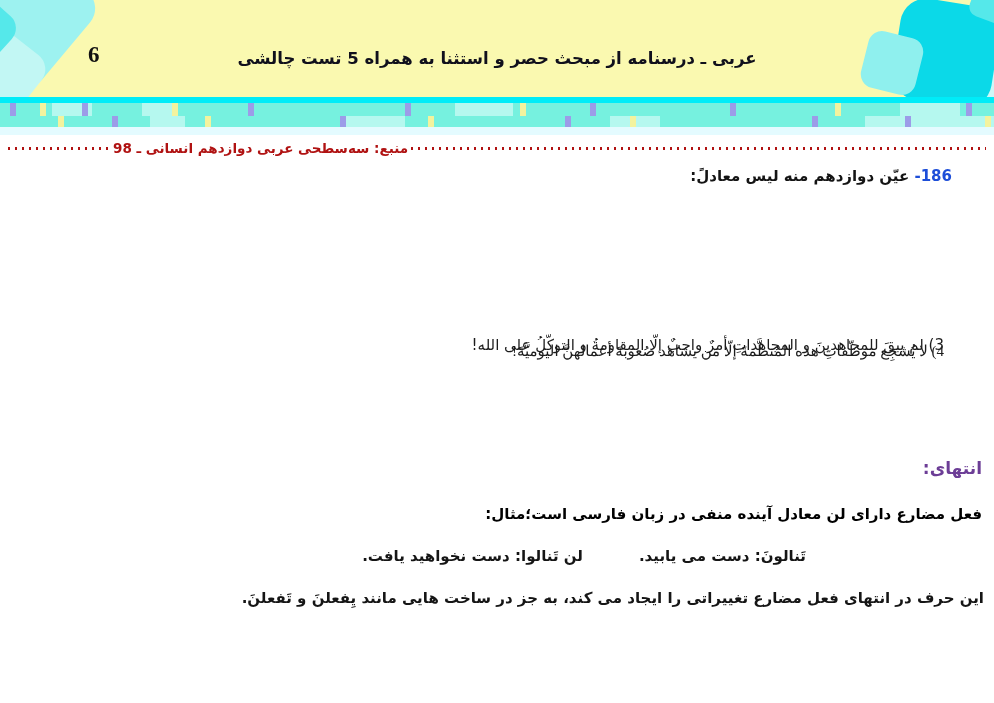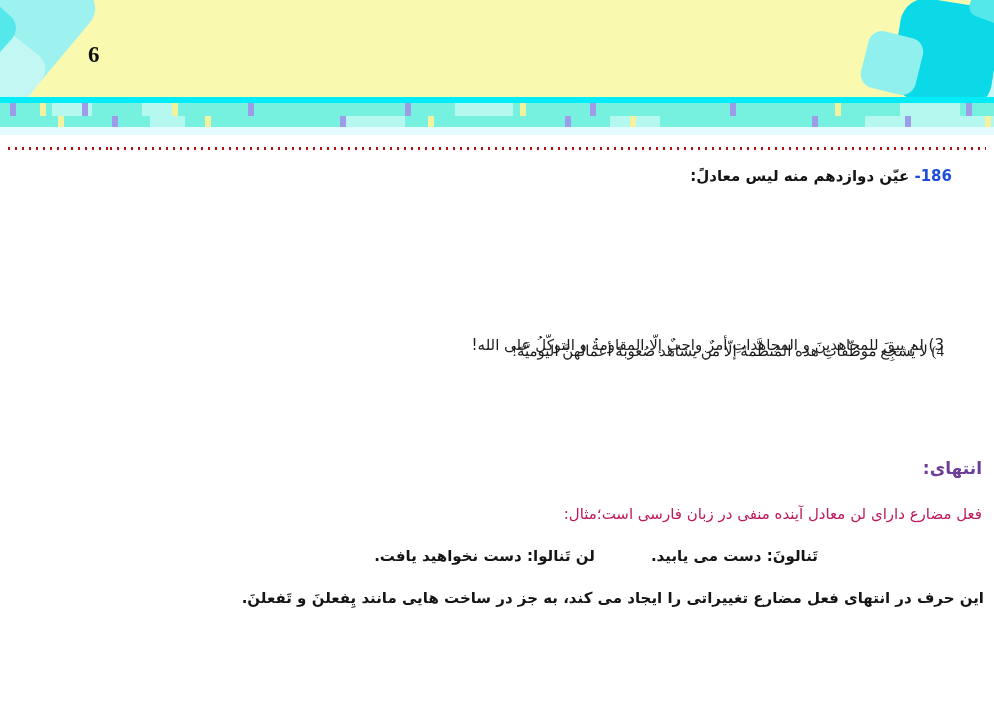--- a/index.html
+++ b/index.html
@@ -42,39 +42,40 @@
   .source-text{flex:none;direction:rtl;color:#b01212;font-weight:bold;font-size:13.5px;padding:0 3px;white-space:nowrap;}
   .question{position:absolute;top:167px;right:42px;font-size:15px;font-weight:bold;color:#141414;white-space:nowrap;}
   .q-num{color:#1d4ed8;}
   .q-underline{text-underline-offset:3px;}
   .option{position:absolute;right:50px;font-size:15px;font-weight:normal;color:#1c1c1c;white-space:nowrap;}
   .opt1{top:206px;}
   .opt2{top:251px;}
   .opt3{top:296px;margin-top:40px;}
   .opt4{top:342px;font-family:Liberation Serif, serif;}
   .reminder-title{position:absolute;top:458px;right:12px;font-size:17px;font-weight:bold;color:#6c3d96;}
-  .reminder-line1{position:absolute;top:505px;right:12px;font-size:15px;font-weight:normal;color:#be185d;white-space:nowrap;}
-  .example-line{position:absolute;top:547px;right:176px;font-size:15px;font-weight:bold;color:#151515;white-space:nowrap;}
+  .reminder-line1{position:absolute;top:505px;right:12px;font-size:15px;font-weight:bold;color:#000000;white-space:nowrap;}
+  .example-line{position:absolute;top:547px;right:188px;font-size:15px;font-weight:bold;color:#151515;white-space:nowrap;}
   .example-gap{display:inline-block;width:56px;}
   .reminder-line2{position:absolute;top:589px;right:10px;font-size:15px;font-weight:bold;color:#151515;white-space:nowrap;}
 </style>
 </head>
 <body>
 
 <div class="page">
 
   <div class="header">
     <div class="shape sh-l1"></div>
     <div class="shape sh-l2"></div>
     <div class="shape sh-l3"></div>
     <div class="shape sh-r3"></div>
     <div class="shape sh-r1"></div>
     <div class="shape sh-r2"></div>
     <div class="shape sh-r4"></div>
     <div class="page-number">6</div>
+    <div class="header-title">عربی ـ درسنامه از مبحث حصر و استثنا به همراه 5 تست چالشی</div>
   </div>
 
   <div class="strip">
     <div class="rowA"></div>
     <div class="rowB">
       <div class="seg seg-light" style="left:52px;width:40px;"></div>
       <div class="seg seg-light" style="left:142px;width:36px;"></div>
       <div class="seg seg-light" style="left:455px;width:58px;"></div>
       <div class="seg seg-light" style="left:900px;width:60px;"></div>
       <div class="tick tick-p" style="left:10px;"></div>
@@ -104,20 +105,21 @@
       <div class="tick tick-y" style="left:630px;"></div>
       <div class="tick tick-p" style="left:812px;"></div>
       <div class="tick tick-p" style="left:905px;"></div>
       <div class="tick tick-y" style="left:985px;"></div>
     </div>
     <div class="rowD"></div>
   </div>
 
   <div class="source-line">
     <div class="dots dots-left"></div>
+    <div class="source-text">منبع: سه‌سطحی عربی دوازدهم انسانی ـ 98</div>
     <div class="dots dots-right"></div>
   </div>
 
   <div class="question"><span class="q-num">186- </span><span>عيّن دوازدهم منه </span><span class="q-underline">ليس</span><span> معادلً:</span></div>
 
   <div class="option opt3">3) لم يبقَ للمجاهدينَ و المجاهداتِ أمرٌ واجبٌ إلّا المقاومةُ و التوكّلُ علی الله!</div>
   <div class="option opt4">4) لا يُشجِع موظّفاتِ هذه المُنظَّمةَ إلّا مَن يشاهد صُعوبةَ أعمالهنَّ اليوميَّةَ!</div>
 
   <div class="reminder-title">انتهای:</div>
   <div class="reminder-line1">فعل مضارع دارای لن معادل آینده منفی در زبان فارسی است؛مثال:</div>

